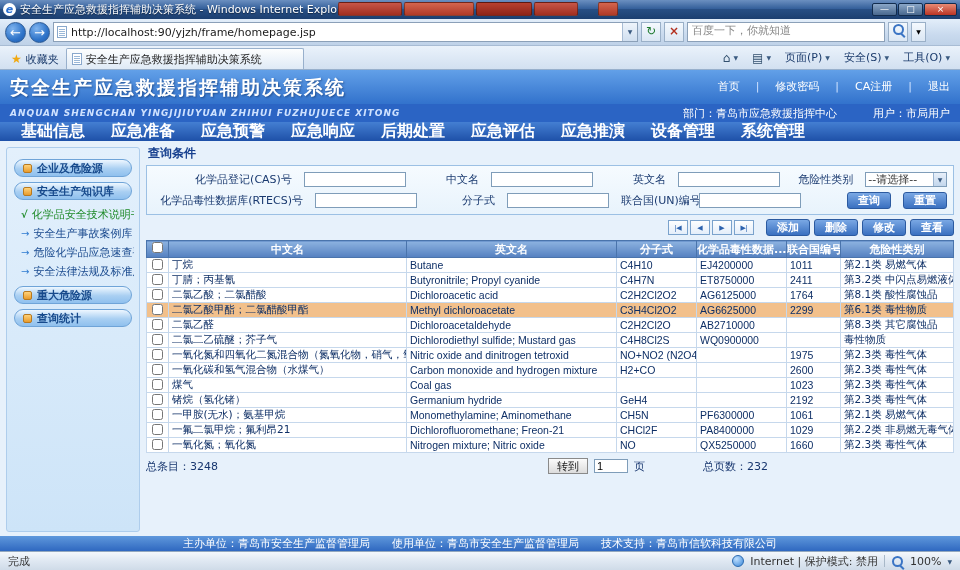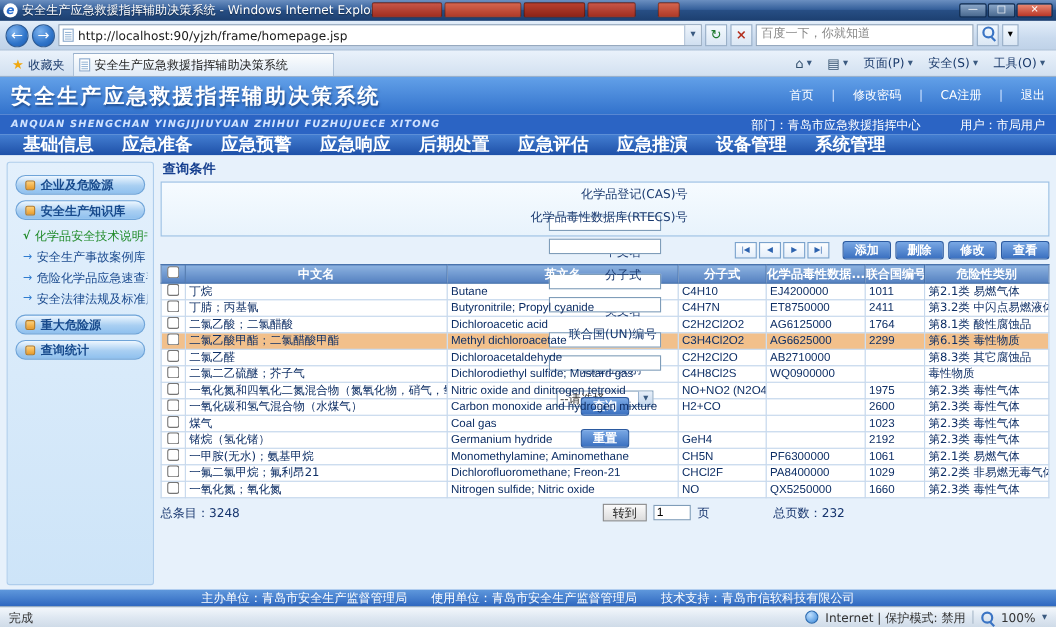--- a/index.html
+++ b/index.html
@@ -68,21 +68,21 @@
 .sb-btn-label{white-space:nowrap;}
 .sb-link{display:flex;align-items:center;gap:4px;padding:2px 0 2px 9px;color:#1a4a8e;cursor:pointer;}
 .sb-link .sb-ico{color:#2e7bd0;font-size:10px;}
 .sb-link.active{color:#1e8a28;}
 .sb-link.active .sb-ico{color:#1e8a28;font-weight:bold;}
 .sb-link-label{white-space:nowrap;overflow:hidden;}
 
 .main{position:absolute;top:2px;left:146px;right:6px;bottom:2px;}
 .section-title{color:#17408f;font-weight:bold;font-size:12px;padding:2px 0 3px 2px;}
 .form-box{border:1px solid #9cc0e4;background:linear-gradient(#f6fbff,#e8f3fc);padding:3px 6px;}
-.frow{display:flex;align-items:center;height:21px;gap:12px;flex-direction:column;}
+.frow{display:flex;align-items:center;height:21px;gap:12px;}
 .flabel{color:#1a3a70;text-align:right;white-space:nowrap;}
 .w1{width:150px;}
 .w2{width:66px;}
 .finput{width:102px;height:15px;border:1px solid #7f9db9;background:#fff;font-size:11px;padding:0 2px;}
 .fselect{width:88px;height:15px;border:1px solid #7f9db9;background:#fff;display:flex;align-items:center;color:#333;padding:0 0 0 2px;cursor:pointer;}
 .fselect .caret{margin-left:auto;width:13px;height:100%;background:linear-gradient(#e8f0fa,#c2d6ec);border-left:1px solid #9ab4d0;text-align:center;line-height:13px;}
 .fspacer{flex:1;}
 .btn{height:17px;padding:0 10px;background:linear-gradient(#7aa8e4,#3a70c0);border:1px solid #2b5aa0;border-radius:3px;color:#fff;font-size:11px;font-weight:bold;cursor:pointer;white-space:nowrap;}
 .toolbar{display:flex;align-items:center;justify-content:flex-end;gap:4px;margin:4px 0;}
 .pager{display:flex;gap:2px;margin-right:8px;}
@@ -425,21 +425,21 @@
                 <td class="c-cn">一氟二氯甲烷；氟利昂21</td>
                 <td class="c-en mono">Dichlorofluoromethane; Freon-21</td>
                 <td class="c-f mono">CHCl2F</td>
                 <td class="c-r mono">PA8400000</td>
                 <td class="c-un mono">1029</td>
                 <td class="c-hz">第2.2类 非易燃无毒气体</td>
               </tr>
               <tr>
                 <td class="c-check"><input type="checkbox" style=""></td>
                 <td class="c-cn">一氧化氮；氧化氮</td>
-                <td class="c-en mono">Nitrogen sulfide; Nitric oxide</td>
+                <td class="c-en mono">Nitrogen mixture; Nitric oxide</td>
                 <td class="c-f mono">NO</td>
                 <td class="c-r mono">QX5250000</td>
                 <td class="c-un mono">1660</td>
                 <td class="c-hz">第2.3类 毒性气体</td>
               </tr>
             </tbody>
         </table>
 
         <div class="summary">
           <span>总条目：3248</span>

